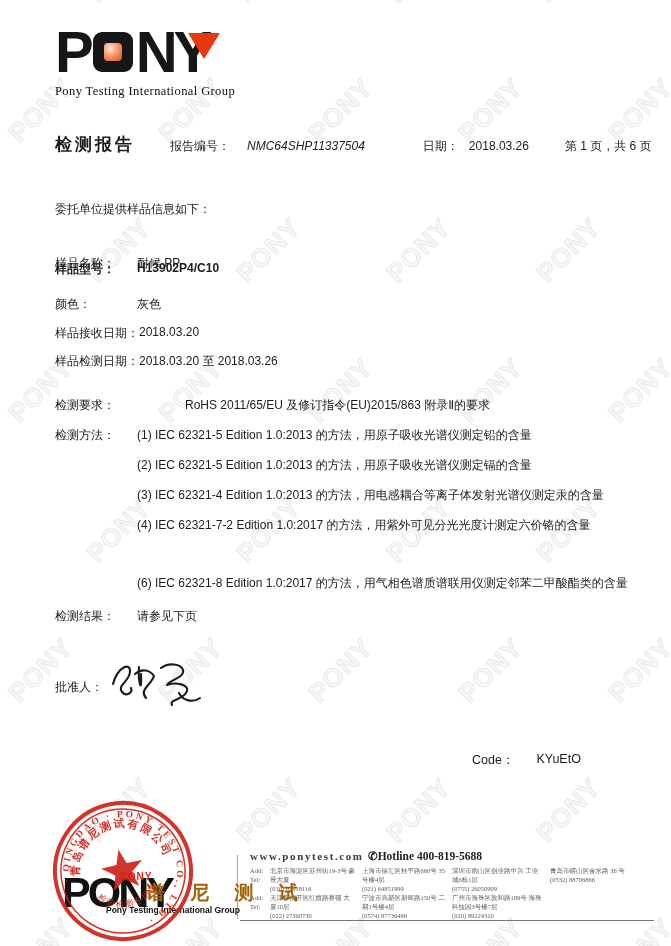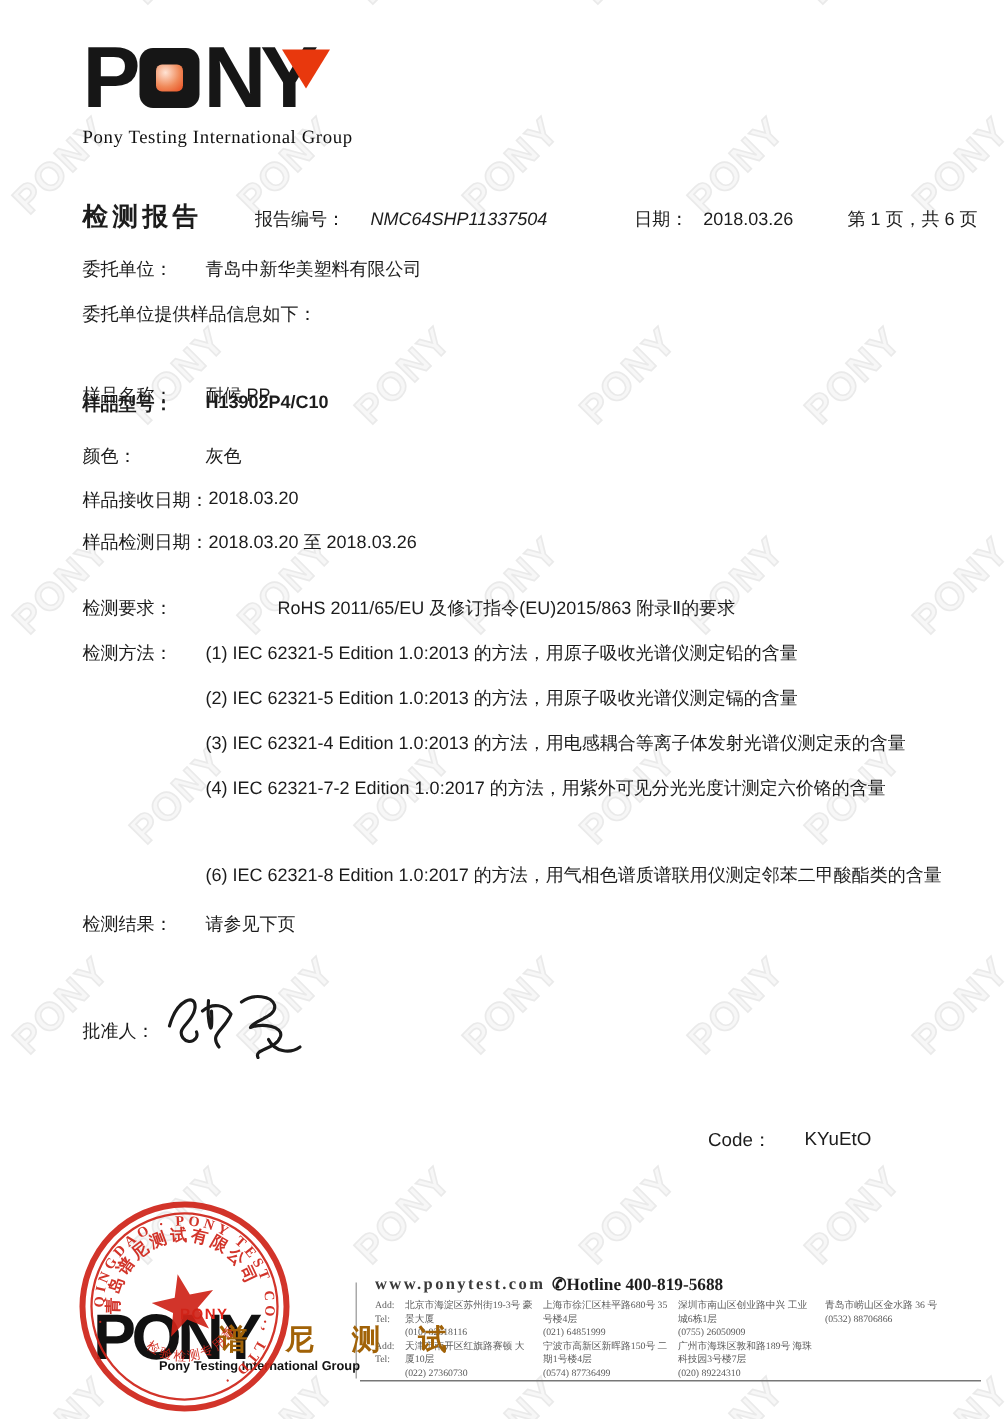--- a/index.html
+++ b/index.html
@@ -142,24 +142,20 @@
 
   <div class="report-header">
     <span class="report-title">检测报告</span>
     <span class="rh-lbl">报告编号：</span>
     <span class="rh-val">NMC64SHP11337504</span>
     <span class="rh-date-lbl">日期：</span>
     <span class="rh-date">2018.03.26</span>
     <span class="rh-page">第 1 页，共 6 页</span>
   </div>
 
-  <div class="row" style="top:171px;">
-    <span class="lbl82">委托单位：</span>
-    <span>青岛中新华美塑料有限公司</span>
-  </div>
   <div class="row" style="top:201px;">
     <span>委托单位提供样品信息如下：</span>
   </div>
   <div class="row" style="top:231px;margin-top:24px;">
     <span class="lbl82">样品名称：</span>
     <span>耐候 PP</span>
   </div>
   <div class="row" style="top:261px;font-weight:bold;">
     <span class="lbl82">样品型号：</span>
     <span>H13902P4/C10</span>

